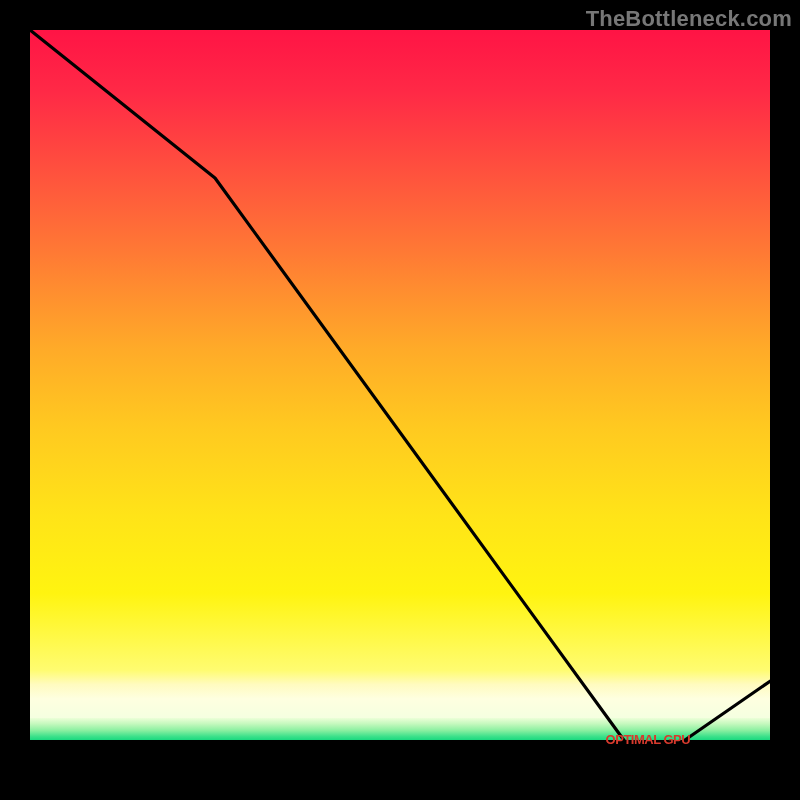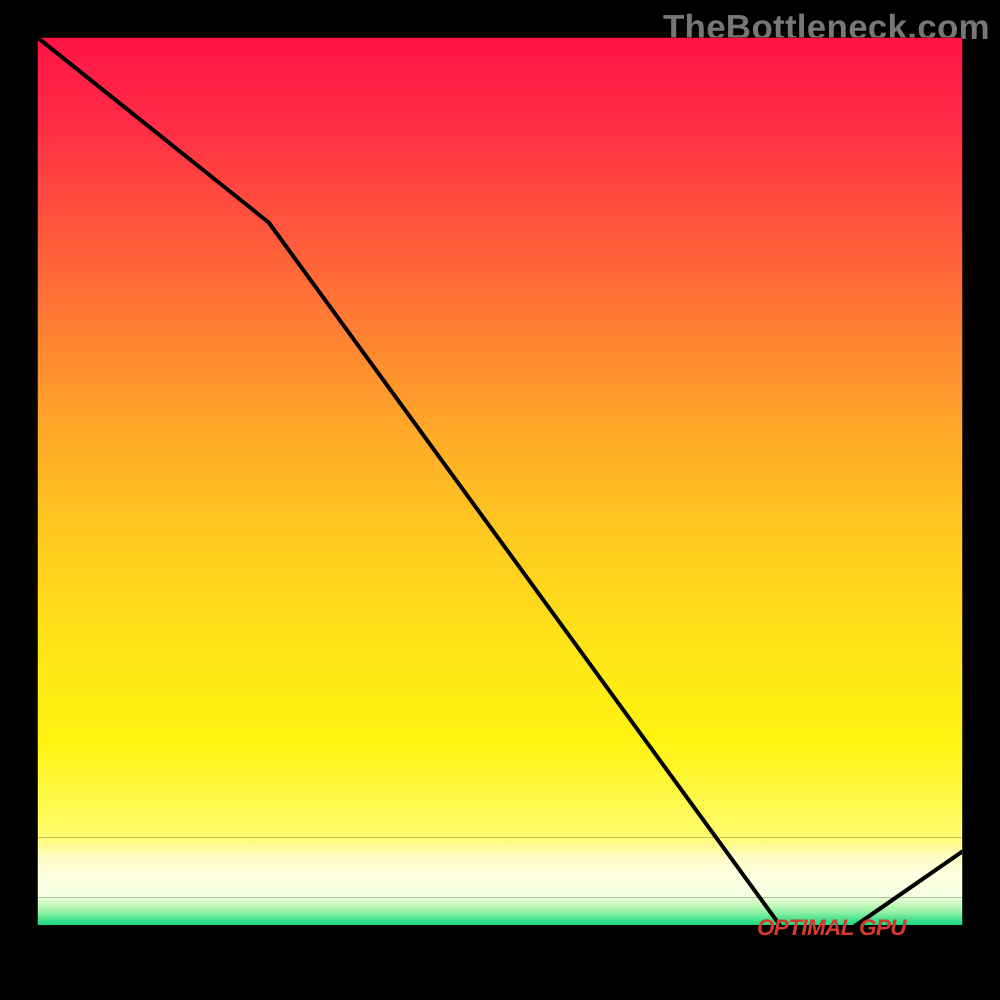--- a/index.html
+++ b/index.html
@@ -8,21 +8,21 @@
     position: relative;
     width: 800px;
     height: 800px;
     background: #000;
   }
   .watermark {
     position: absolute;
     top: 6px;
     right: 8px;
     color: #777;
-    font-size: 28px;
+    font-size: 22px;
     font-weight: 600;
     letter-spacing: 0.2px;
     user-select: none;
   }
   .frame {
     position: absolute;
     left: 30px;
     top: 30px;
     width: 740px;
     height: 740px;
@@ -89,25 +89,24 @@
   .chart-svg {
     position: absolute;
     left: 0;
     top: 0;
     width: 740px;
     height: 740px;
   }
   .optimal-label {
     position: absolute;
     color: #d73a2d;
-    font-size: 18px;
+    font-size: 13px;
     font-weight: 900;
     letter-spacing: -0.5px;
     user-select: none;
-    font-style: italic;
   }
 </style>
 </head>
 <body>
 
 <div class="canvas">
 
   <div class="watermark">TheBottleneck.com</div>
 
   <div class="frame">

